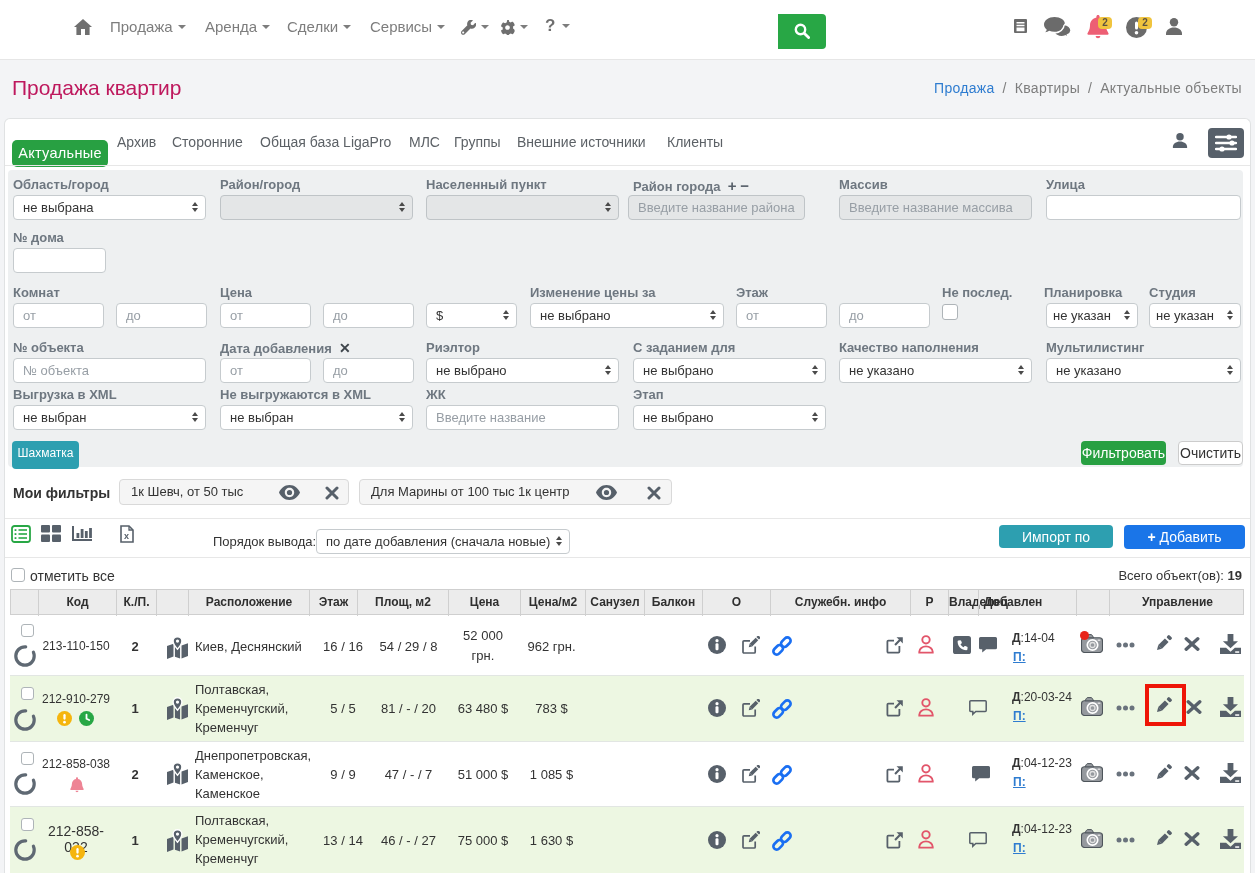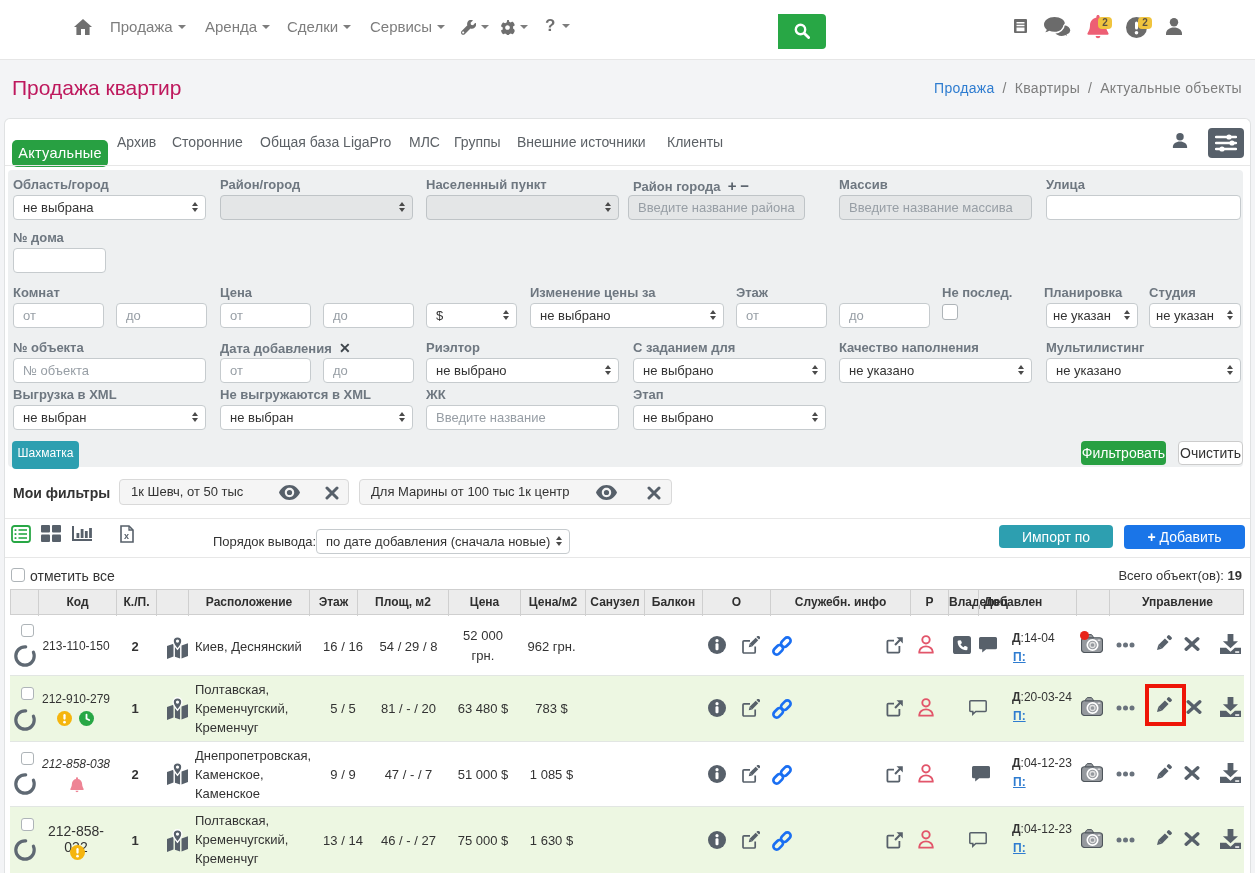--- a/index.html
+++ b/index.html
@@ -524,21 +524,21 @@
       <use href="#i-xx"></use>
     </svg>
 <svg class="icon" style="left:1220px;top:697px;" width="21" height="20">
       <use href="#i-dl"></use>
     </svg>
 
 <div class="abs" style="left:21px;top:752px;width:13px;height:13px;background:#fff;border:1px solid #aeb4b8;border-radius:3px;"></div>
 <svg class="icon" style="left:14px;top:773px;" width="22" height="22">
       <use href="#i-notch"></use>
     </svg>
-<div class="cell" style="left:37px;top:757px;width:78px;font-size:12px;font-style:italic;">212-858-038</div>
+<div class="cell" style="left:37px;top:757px;width:78px;font-size:12px;">212-858-038</div>
 <svg class="icon" style="left:70px;top:777px;" width="14" height="16">
       <use href="#i-bellp"></use>
     </svg>
 <div class="cell" style="left:115px;top:767px;width:40px;font-weight:bold;">2</div>
 <svg class="icon" style="left:167px;top:762px;" width="21" height="23">
       <use href="#i-map"></use>
     </svg>
 <div class="cell" style="left:195px;top:746px;width:135px;line-height:19px;text-align:left;">Днепропетровская,<br>Каменское,<br>Каменское</div>
 <div class="cell" style="left:319px;top:767px;width:48px;">9 / 9</div>
 <div class="cell" style="left:361px;top:767px;width:95px;">47 / - / 7</div>

